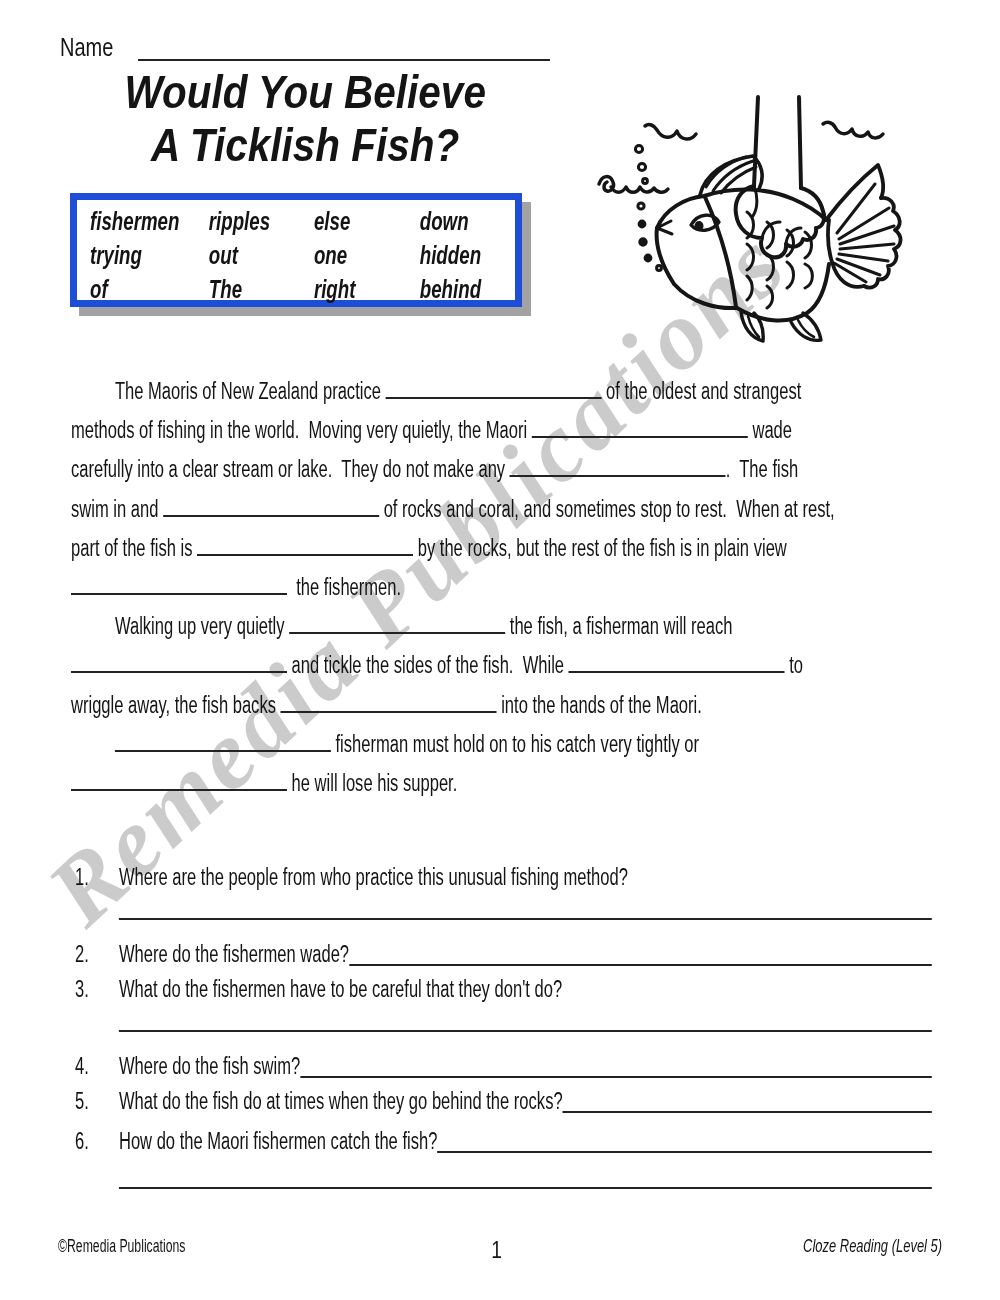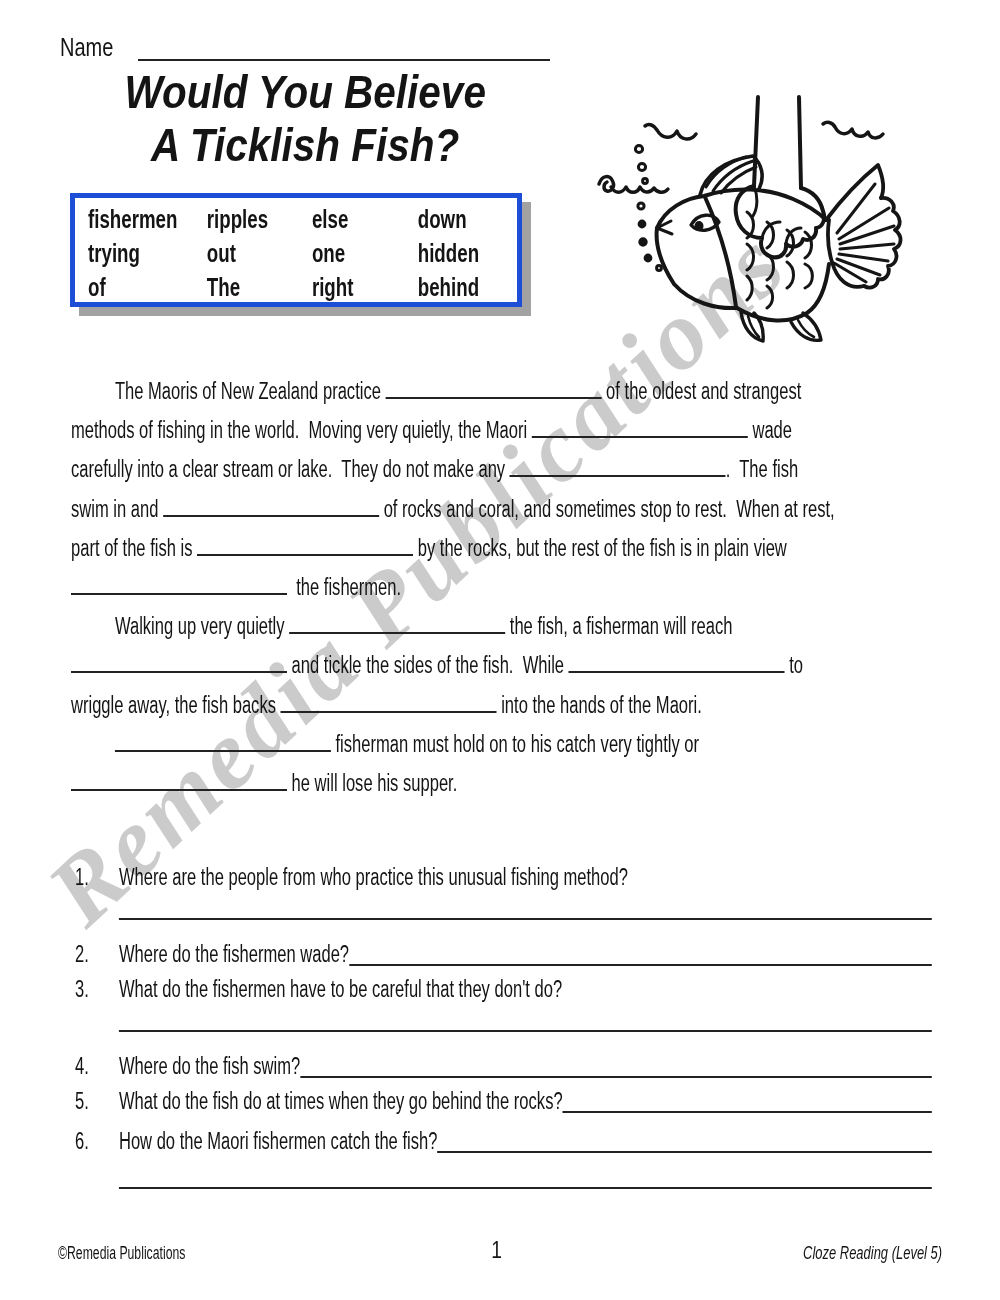--- a/index.html
+++ b/index.html
@@ -13,22 +13,22 @@
 
   
   .name-label{position:absolute;left:60px;top:33px;font-size:25px;transform:scaleX(.8);transform-origin:0 0;z-index:1;}
   .name-line{position:absolute;left:138px;top:36px;width:412px;height:23px;border-bottom:2.2px solid #222;z-index:1;}
 
   
   .title{position:absolute;left:105px;top:66px;width:455px;transform:scaleX(.88);transform-origin:0 0;
          text-align:center;font-weight:bold;font-style:italic;font-size:46px;line-height:53px;z-index:1;}
 
   
-  .word-box{position:absolute;left:70px;top:193px;width:452px;height:114px;border:5px solid #1d4ed8;
-            background:#fff;box-shadow:9px 9px 0 0 #a2a2a2;box-sizing:border-box;z-index:1;}
+  .word-box{position:absolute;left:70px;top:193px;width:452px;height:114px;border:7px solid #1d4ed8;
+            background:#fff;box-shadow:9px 9px 0 0 #a2a2a2;box-sizing:border-box;z-index:1;font-style:italic;}
   .wb-grid{position:absolute;left:0;top:4px;width:627px;transform:scaleX(.72);transform-origin:0 0;
            display:grid;grid-template-columns:165px 146px 147px 149px;padding-left:18px;
            font-weight:bold;font-size:26px;line-height:34px;white-space:pre;}
 
   
   .fish-svg{position:absolute;left:595px;top:92px;z-index:1;}
 
   
   .passage{position:absolute;left:71px;top:372px;width:1200px;transform:scaleX(.72);transform-origin:0 0;
            font-size:23px;z-index:1;}
@@ -43,21 +43,21 @@
   .q-row:first-child{margin-top:0;}
   .questions > .q-row:nth-child(8){margin-top:10px;}
   .q-num{flex:0 0 61px;}
   .q-text{white-space:pre;}
   .q-fill{flex:1 1 auto;align-self:flex-start;height:25px;border-bottom:2.4px solid #222;}
   .ans-below{margin-left:61px;height:26px;border-bottom:2.4px solid #222;margin-bottom:19px;}
   .questions > .ans-below:last-child{height:31px;margin-bottom:0;}
 
   
   .footer{position:absolute;left:0;top:1236px;width:1000px;box-sizing:border-box;padding:0 58px;
-          display:flex;justify-content:space-between;align-items:flex-end;font-size:18px;z-index:1;}
+          display:flex;justify-content:space-between;align-items:flex-start;font-size:18px;z-index:1;}
   .f-left{transform:scaleX(.68);transform-origin:0 50%;}
   .f-center{font-size:24px;transform:scaleX(.8);transform-origin:50% 50%;}
   .f-right{font-style:italic;transform:scaleX(.72);transform-origin:100% 50%;}
 </style>
 </head>
 <body>
 
 <div class="page">
 
   <div class="watermark" style="color: rgb(198, 198, 198);">Remedia Publications</div>

